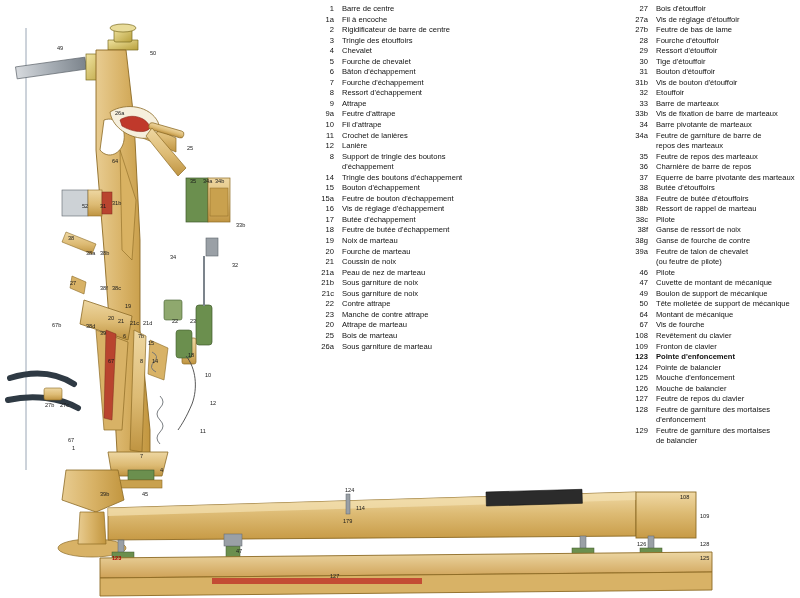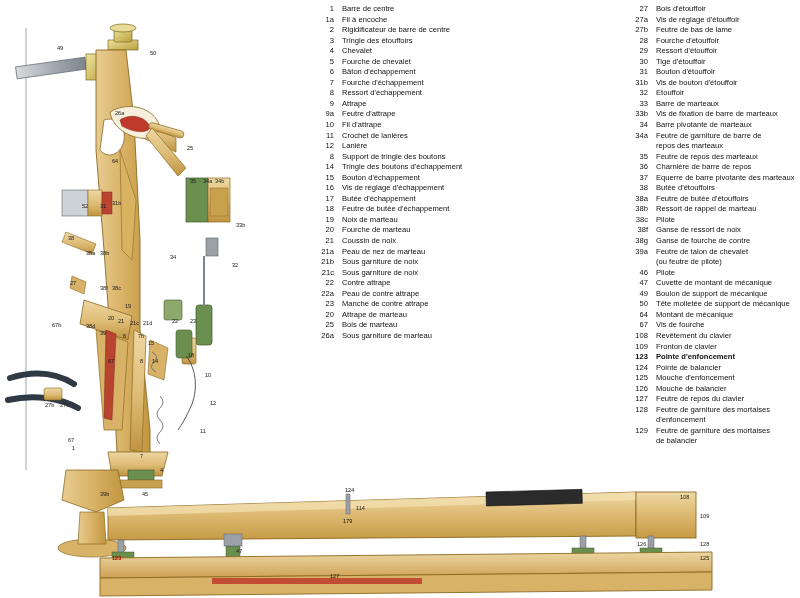--- a/index.html
+++ b/index.html
@@ -317,29 +317,37 @@
           <span class="lbl">Crochet de lanières</span>
         </div>
         <div class="legend-row">
           <span class="num">12</span>
           <span class="lbl">Lanière</span>
         </div>
         <div class="legend-row">
           <span class="num">8</span>
           <span class="lbl">Support de tringle des boutons</span>
         </div>
+        <div class="legend-row cont">
+          <span class="num"></span>
+          <span class="lbl">d'échappement</span>
+        </div>
         <div class="legend-row">
           <span class="num">14</span>
           <span class="lbl">Tringle des boutons d'échappement</span>
         </div>
         <div class="legend-row">
           <span class="num">15</span>
           <span class="lbl">Bouton d'échappement</span>
         </div>
         <div class="legend-row">
+          <span class="num">15a</span>
+          <span class="lbl">Feutre de bouton d'échappement</span>
+        </div>
+        <div class="legend-row">
           <span class="num">16</span>
           <span class="lbl">Vis de réglage d'échappement</span>
         </div>
         <div class="legend-row">
           <span class="num">17</span>
           <span class="lbl">Butée d'échappement</span>
         </div>
         <div class="legend-row">
           <span class="num">18</span>
           <span class="lbl">Feutre de butée d'échappement</span>
@@ -364,24 +372,20 @@
           <span class="num">21b</span>
           <span class="lbl">Sous garniture de noix</span>
         </div>
         <div class="legend-row">
           <span class="num">21c</span>
           <span class="lbl">Sous garniture de noix</span>
         </div>
         <div class="legend-row">
           <span class="num">22</span>
           <span class="lbl">Contre attrape</span>
-        </div>
-        <div class="legend-row">
-          <span class="num">22a</span>
-          <span class="lbl">Peau de contre attrape</span>
         </div>
         <div class="legend-row">
           <span class="num">23</span>
           <span class="lbl">Manche de contre attrape</span>
         </div>
         <div class="legend-row">
           <span class="num">20</span>
           <span class="lbl">Attrape de marteau</span>
         </div>
         <div class="legend-row">

